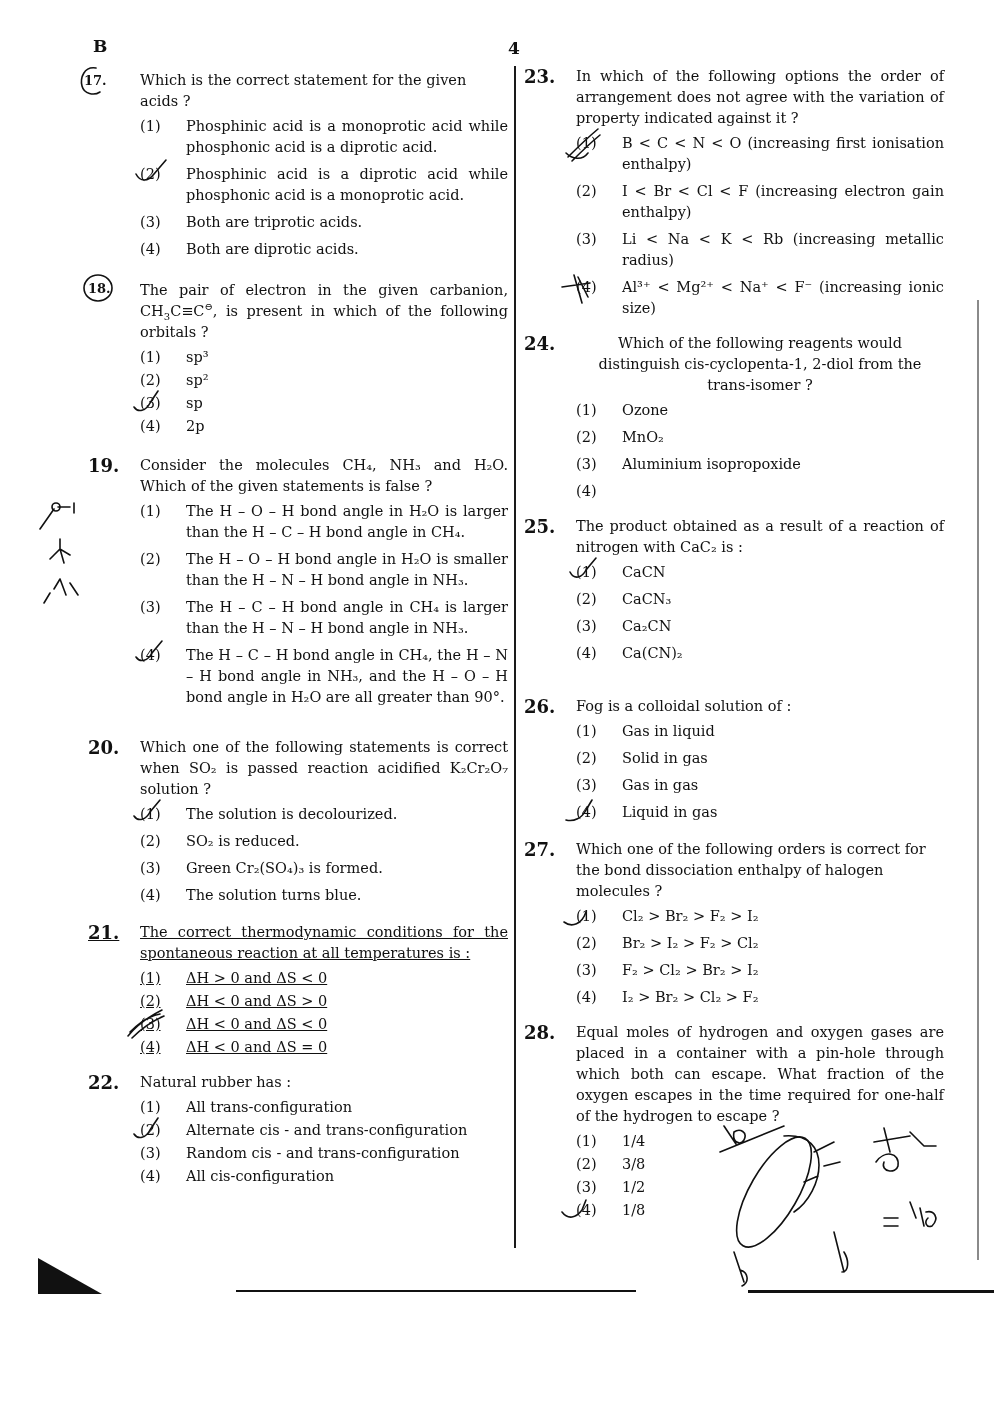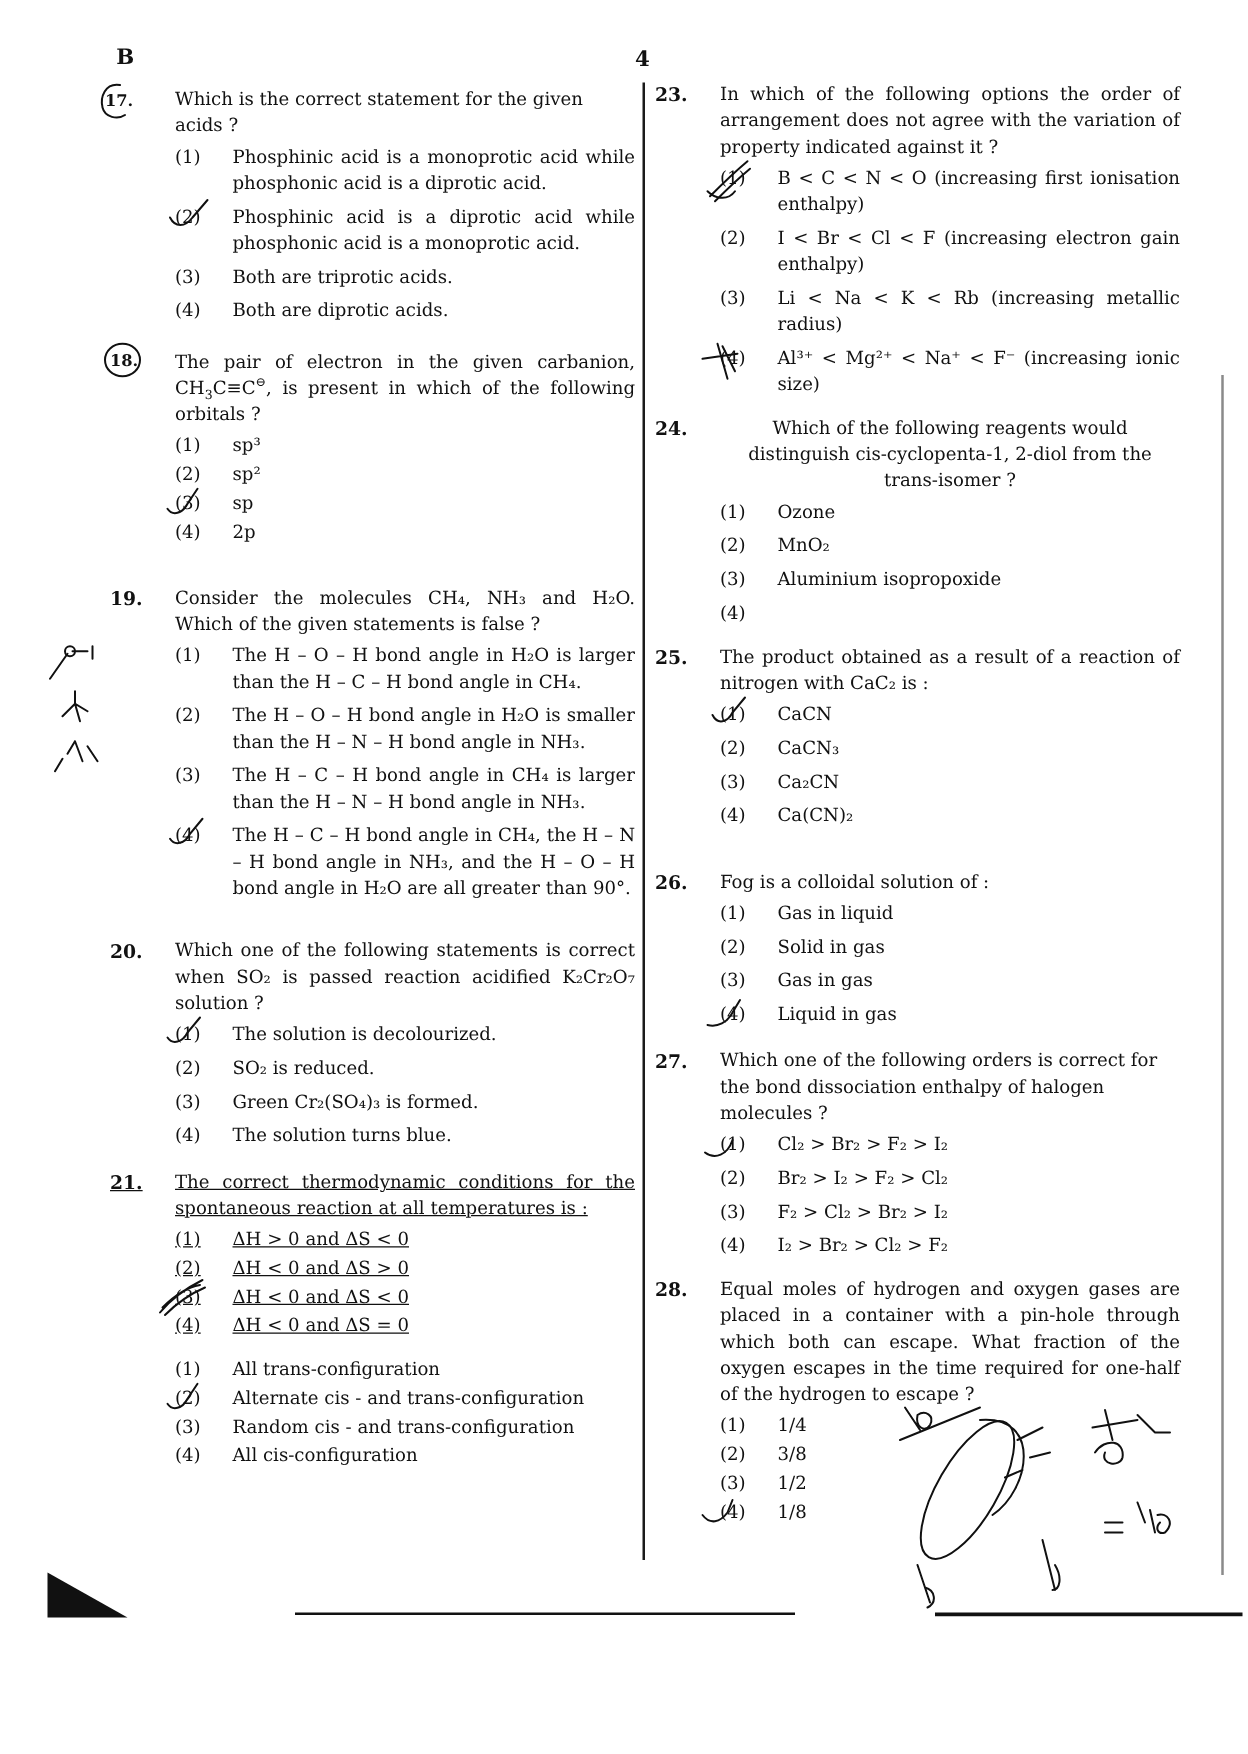--- a/index.html
+++ b/index.html
@@ -13,21 +13,21 @@
   .page-num { position: absolute; left: 508px; top: 38px; font-weight: bold; font-size: 17px; }
   .divider { position: absolute; left: 514px; top: 66px; width: 2px; height: 1182px; background: #1a1a1a; }
   .divider-right { position: absolute; left: 977px; top: 300px; width: 2px; height: 960px; background: #2a2a2a; opacity: .55; }
 
   .col { position: absolute; top: 66px; }
   .col-left { left: 88px; width: 420px; }
   .col-right { left: 524px; width: 420px; }
 
   .q { position: relative; margin-bottom: 12px; }
   .qhead { display: flex; }
-  .qnum { width: 52px; flex: none; font-weight: bold; font-size: 15px; line-height: 21px; }
+  .qnum { width: 52px; flex: none; font-weight: bold; font-size: 18px; line-height: 21px; }
   .qtext { flex: 1; font-size: 14.5px; line-height: 21px; text-align: justify; }
   .opts { margin-left: 52px; margin-top: 4px; }
   .opt { display: flex; font-size: 14.5px; line-height: 21px; margin-bottom: 6px; position: relative; }
   .onum { width: 46px; flex: none; }
   .otext { flex: 1; text-align: justify; }
   .opt.tight { margin-bottom: 2px; }
   sub, sup { font-size: 10px; line-height: 0; }
 
   .mark { position: absolute; pointer-events: none; }
   .pen { stroke: #111; stroke-width: 1.6; fill: none; stroke-linecap: round; }
@@ -106,21 +106,21 @@
               <path class="pen" d="M4 18 C8 24 16 22 20 14 L28 2"></path>
             </svg>
         </div>
         <div class="opt tight">
             <span class="onum">(4)</span>
             <span class="otext">2p</span>
           </div>
       </div>
     </div>
 
-    <div class="q" style="margin-top:32px;">
+    <div class="q" style="margin-top:18px;">
       <div class="qhead">
         <div class="qnum">19.</div>
         <div class="qtext">Consider the molecules CH₄, NH₃ and H₂O. Which of the given statements is false ?</div>
       </div>
       <svg class="mark" style="left:-58px;top:44px" width="60" height="120">
           <path class="pen" d="M10 30 L24 10 M28 8 L40 8 M44 4 L44 14 M20 60 L30 50 L40 56 M30 50 L30 40 M30 50 L34 64 M24 90 L30 80 M30 80 L36 96 M40 84 L48 96 M14 104 L20 94"></path>
           <circle class="pen" cx="26" cy="8" r="4"></circle>
         </svg>
       <div class="opts">
         <div class="opt">
@@ -195,20 +195,24 @@
             </svg>
         </div>
         <div class="opt tight">
             <span class="onum">(4)</span>
             <span class="otext">ΔH &lt; 0 and ΔS = 0</span>
           </div>
       </div>
     </div>
 
     <div class="q" style="margin-top:14px;">
+      <div class="qhead">
+        <div class="qnum">22.</div>
+        <div class="qtext">Natural rubber has :</div>
+      </div>
       <div class="opts">
         <div class="opt tight">
             <span class="onum">(1)</span>
             <span class="otext">All trans-configuration</span>
           </div>
         <div class="opt tight">
             <span class="onum">(2)</span>
             <span class="otext">Alternate cis - and trans-configuration</span>
           <svg class="mark" style="left:-10px;top:-4px" width="40" height="30">
               <path class="pen" d="M4 18 C8 24 16 22 20 14 L28 2"></path>

